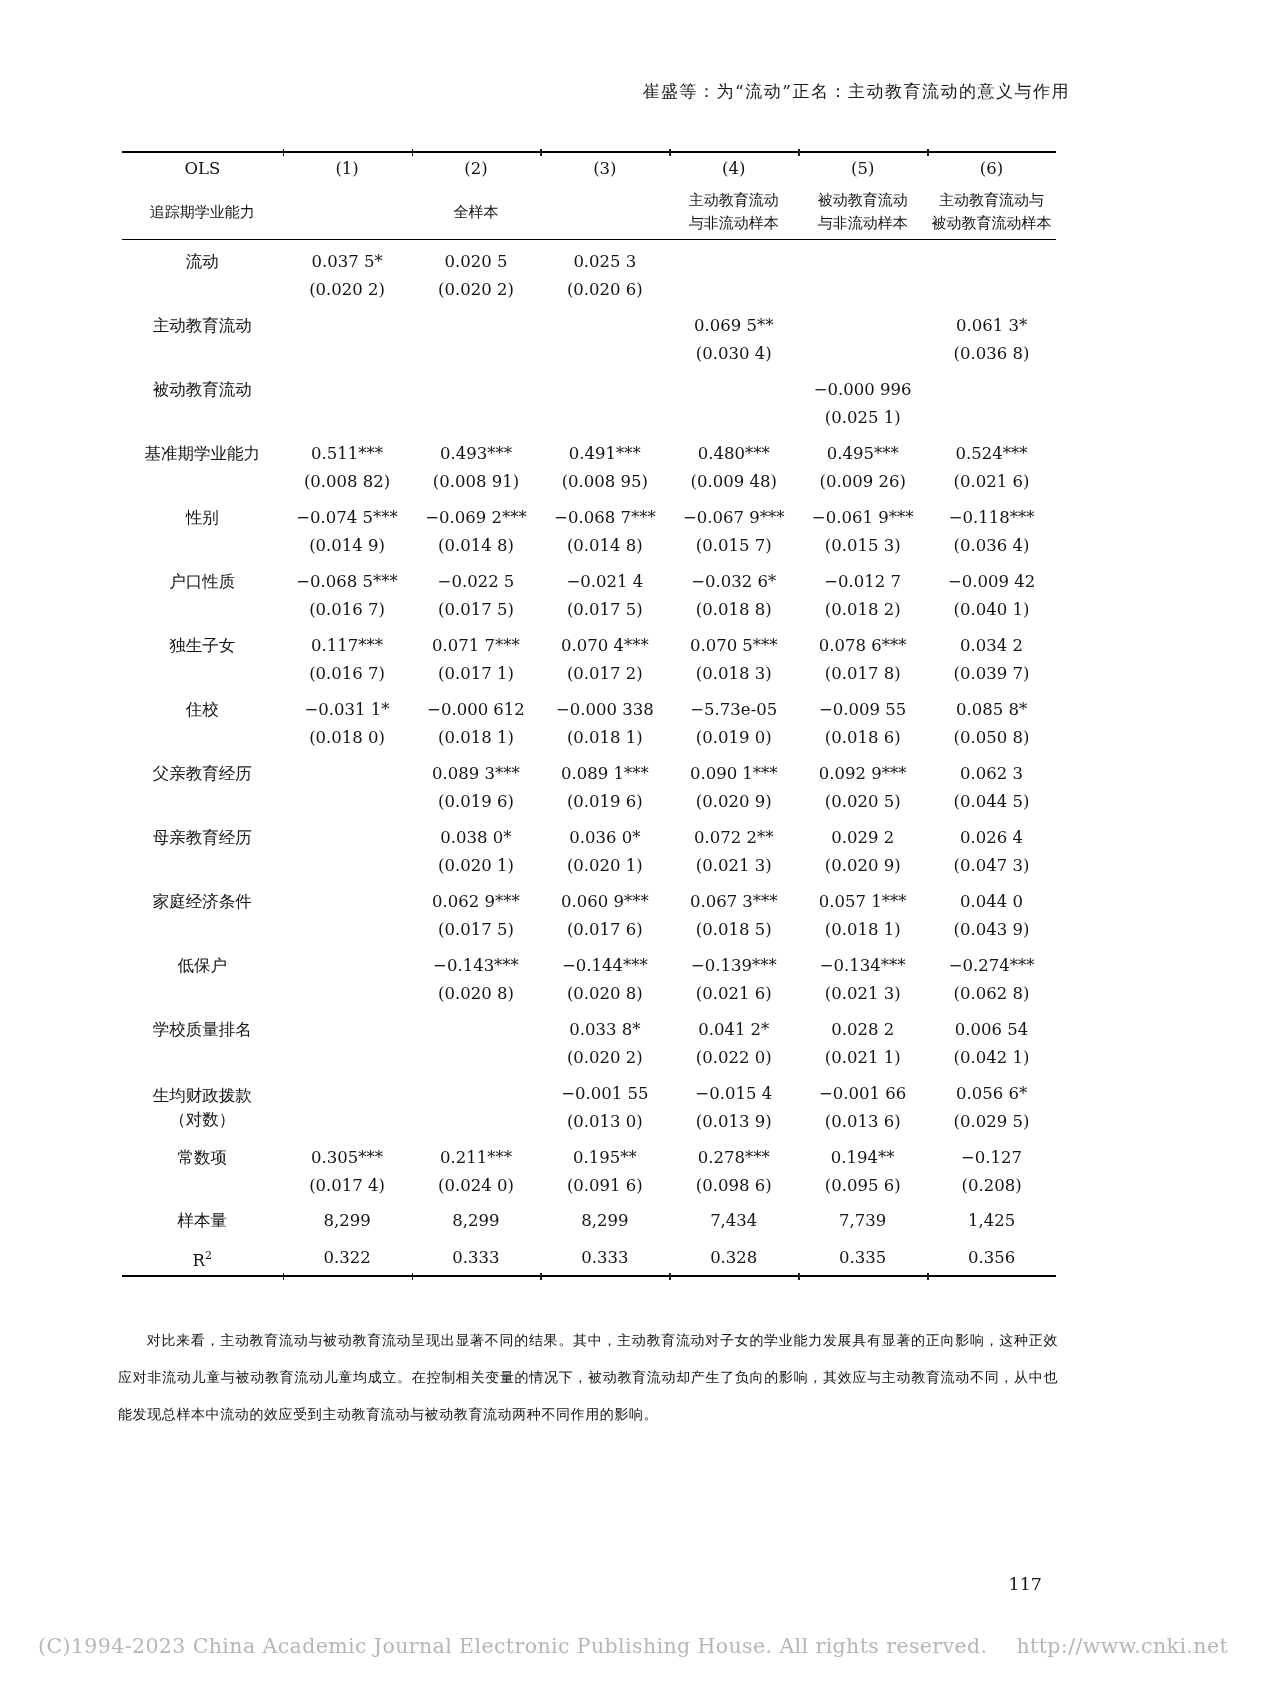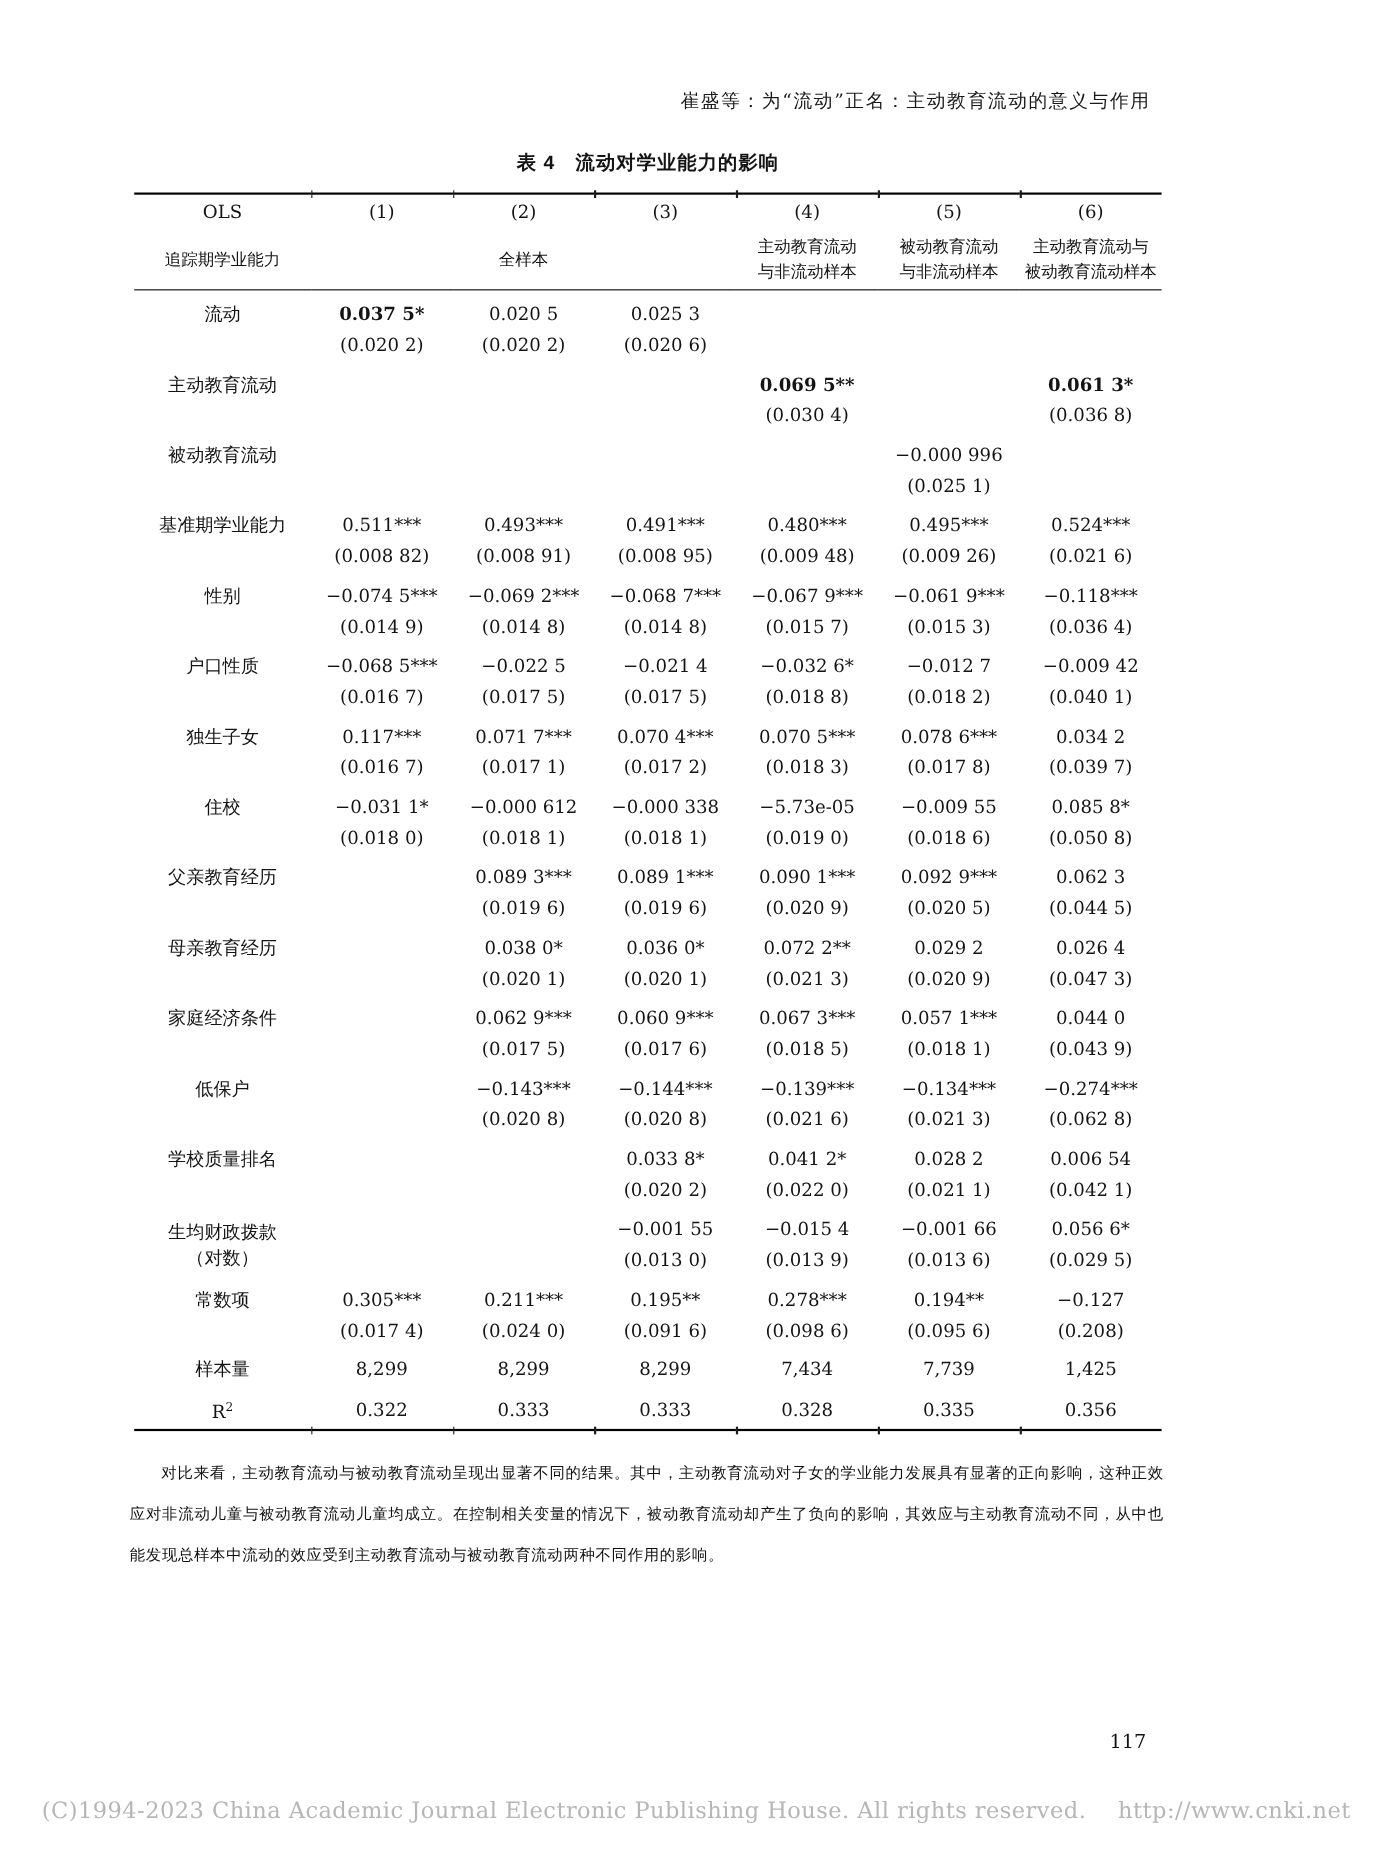--- a/index.html
+++ b/index.html
@@ -2,21 +2,21 @@
 <html><head>
 <meta charset="utf-8">
 <style>
   html,body { margin:0; padding:0; }
   body {
     width:1266px; height:1700px; background:#ffffff; position:relative;
     font-family:"DejaVu Serif","Liberation Serif",serif; color:#141414;
     overflow:hidden;
   }
   .running-header {
-    position:absolute; top:80px; right:220px;
+    position:absolute; top:80px; right:196px;
     font-size:17px; letter-spacing:1.5px; color:#1a1a1a;
   }
   .table-section { position:absolute; left:122px; top:136px; width:934px; }
   .table-title {
     text-align:center; font-weight:bold; font-size:17.5px;
     font-family:"Liberation Sans","DejaVu Sans",sans-serif;
     margin-bottom:3px; letter-spacing:1px;
   }
   .tbl-rel { position:relative;margin-top:15px; }
   table { width:100%; border-collapse:collapse; table-layout:fixed;
@@ -27,41 +27,40 @@
   thead tr.h1 th { font-size:16.5px; line-height:32px; height:32px; }
   thead tr.h2 th { font-size:15px; line-height:23px; height:54px;
                    vertical-align:middle; white-space:pre-line; }
   thead { border-bottom:1.5px solid #000; }
   tbody td { font-size:16.5px; line-height:28px; }
   tbody tr.grp > td { padding-top:8px; }
   tbody tr.single > td { padding-top:7px; }
   td.rowlabel { vertical-align:top; }
   td.rowlabel.two-line { vertical-align:middle; }
   td.rowlabel.two-line div { line-height:24px; }
-  td.b { font-weight:bold; }
+  td.b { font-weight:normal; }
   sup { font-size:11px; }
   .tick { position:absolute; width:1.5px; height:7px; background:#1d1d1d; }
   .body-text {
     position:absolute; left:118px; top:1322px; width:940px;
     font-size:14px; line-height:37px; text-align:justify;
     letter-spacing:0.6px; color:#121212;
   }
   .body-text p { margin:0; text-indent:2.05em; }
   .page-number { position:absolute; top:1574px; right:224px; font-size:17.5px; }
   .footer { position:absolute; left:38px; top:1634px; font-size:20.5px;
             color:#b6b6b6; letter-spacing:0.4px; white-space:nowrap; }
   .footer .url { margin-left:22px; }
 </style>
 </head>
 <body>
 
 <div class="running-header">崔盛等：为“流动”正名：主动教育流动的意义与作用</div>
 
 <div class="table-section">
-  <div class="table-title">表 4　流动对学业能力的影响</div>
   <div class="tbl-rel" id="tbl-rel">
     <table>
       <colgroup>
         <col class="labelcol">
           <col class="datacol">
           <col class="datacol">
           <col class="datacol">
         <col class="datacol">
           <col class="datacol">
           <col class="datacol">

